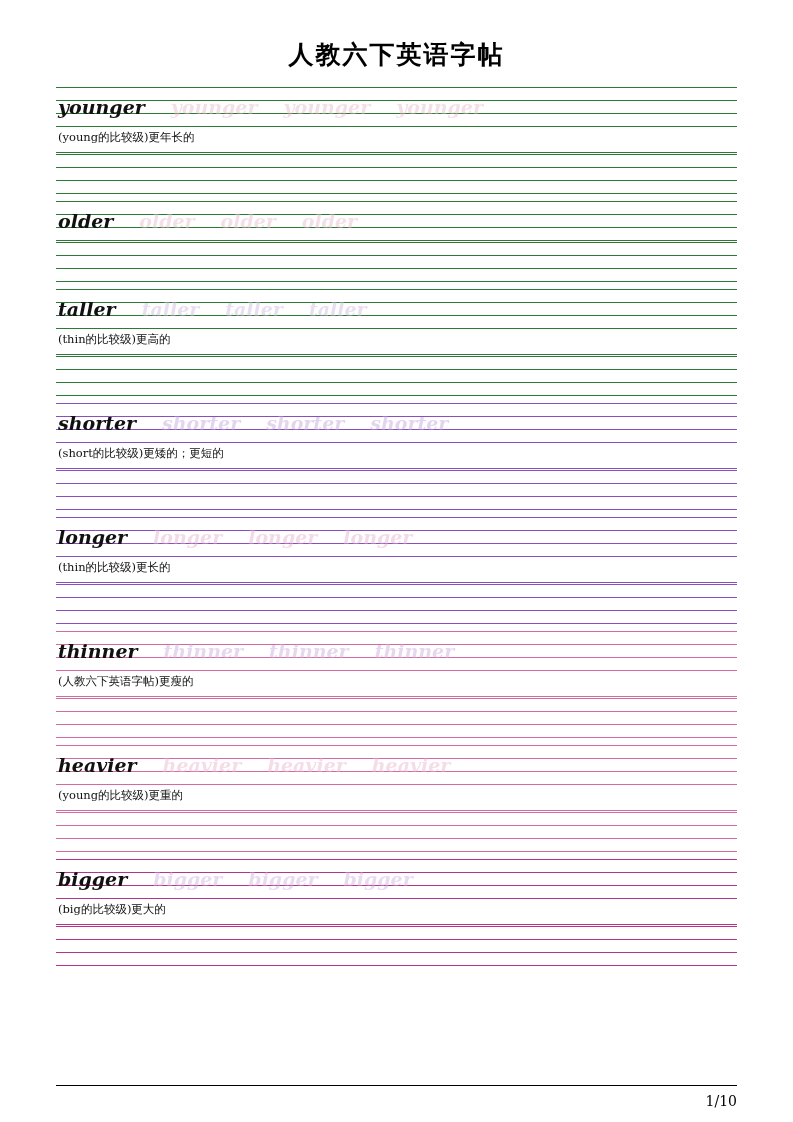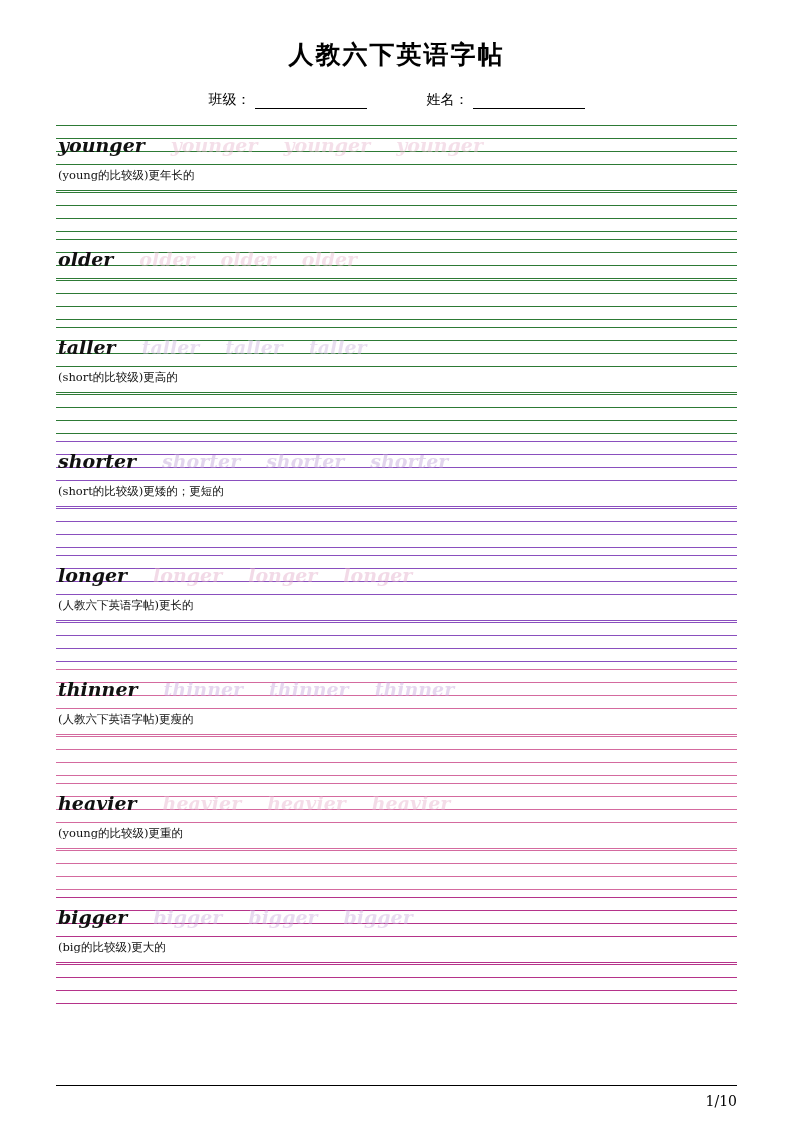--- a/index.html
+++ b/index.html
@@ -155,30 +155,20 @@
     font-family: "DejaVu Serif", serif;
   }
 </style>
 </head>
 <body>
 
 <div class="page">
 
   <div class="doc-title">人教六下英语字帖</div>
 
-  <div class="meta-row">
-    <div class="meta-item">
-      <span class="meta-label">班级：</span>
-      <span class="meta-blank"></span>
-    </div>
-    <div class="meta-item">
-      <span class="meta-label">姓名：</span>
-      <span class="meta-blank"></span>
-    </div>
-  </div>
 
   <div class="sheet" id="sheet">
       <div class="word-block">
         <div class="staff">
           <div class="ln l0" style="border-top-color: rgb(45, 122, 53);"></div>
           <div class="ln l1" style="border-top-color: rgb(45, 122, 53);"></div>
           <div class="ln l2" style="border-top-color: rgb(45, 122, 53);"></div>
           <div class="ln l3" style="border-top-color: rgb(45, 122, 53);"></div>
           <div class="staff-content">
             <span class="w-solid">younger</span>
@@ -225,21 +215,21 @@
           <div class="ln l2" style="border-top-color: rgb(45, 122, 53);"></div>
           <div class="ln l3" style="border-top-color: rgb(45, 122, 53);"></div>
           <div class="staff-content">
             <span class="w-solid">taller</span>
             <span class="w-ghost" style="color: rgb(205, 184, 222);">taller</span>
             <span class="w-ghost" style="color: rgb(205, 184, 222);">taller</span>
             <span class="w-ghost" style="color: rgb(205, 184, 222);">taller</span>
           </div>
         </div>
         <div class="meaning-row">
-          <div class="meaning-text">(short的比较级)更高的</div>
+          <div class="meaning-text">(thin的比较级)更高的</div>
           <div class="meaning-rule" style="border-top-color: rgb(45, 122, 53);"></div>
         </div>
         <div class="practice">
           <div class="ln p0" style="border-top-color: rgb(45, 122, 53);"></div>
           <div class="ln p1" style="border-top-color: rgb(45, 122, 53);"></div>
           <div class="ln p2" style="border-top-color: rgb(45, 122, 53);"></div>
           <div class="ln p3" style="border-top-color: rgb(45, 122, 53);"></div>
         </div>
       </div>
       <div class="word-block">
@@ -273,21 +263,21 @@
           <div class="ln l2" style="border-top-color: rgb(138, 79, 190);"></div>
           <div class="ln l3" style="border-top-color: rgb(138, 79, 190);"></div>
           <div class="staff-content">
             <span class="w-solid">longer</span>
             <span class="w-ghost" style="color: rgb(227, 174, 203);">longer</span>
             <span class="w-ghost" style="color: rgb(227, 174, 203);">longer</span>
             <span class="w-ghost" style="color: rgb(227, 174, 203);">longer</span>
           </div>
         </div>
         <div class="meaning-row">
-          <div class="meaning-text">(人教六下英语字帖)更长的</div>
+          <div class="meaning-text">(thin的比较级)更长的</div>
           <div class="meaning-rule" style="border-top-color: rgb(138, 79, 190);"></div>
         </div>
         <div class="practice">
           <div class="ln p0" style="border-top-color: rgb(138, 79, 190);"></div>
           <div class="ln p1" style="border-top-color: rgb(138, 79, 190);"></div>
           <div class="ln p2" style="border-top-color: rgb(138, 79, 190);"></div>
           <div class="ln p3" style="border-top-color: rgb(138, 79, 190);"></div>
         </div>
       </div>
       <div class="word-block">

